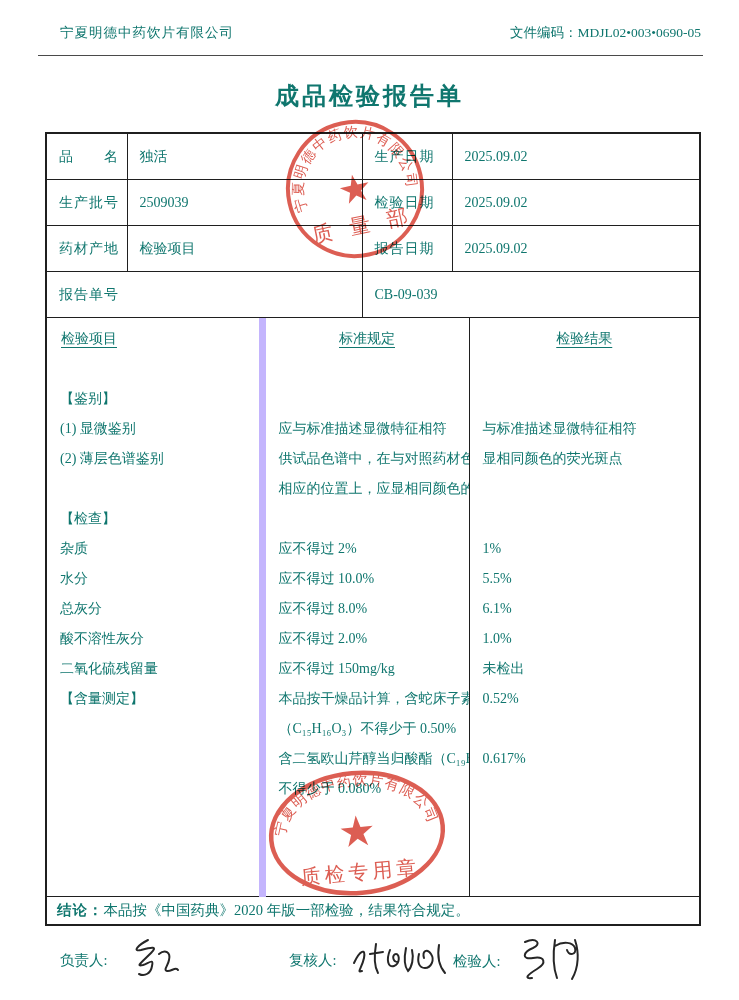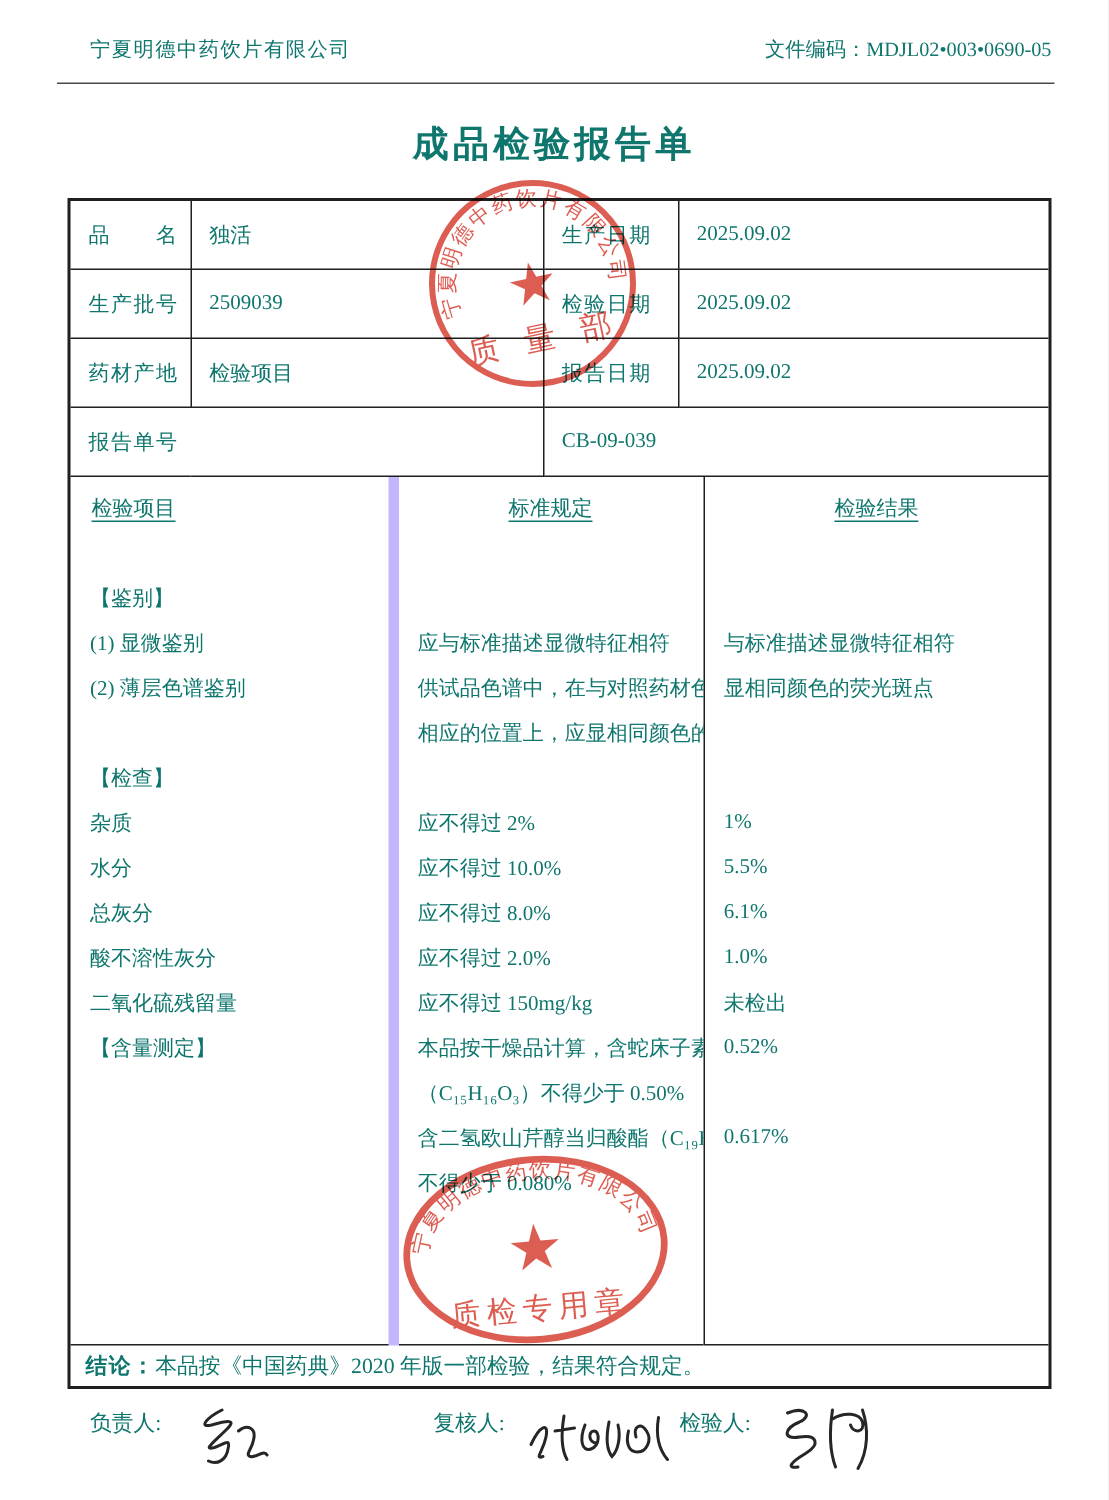--- a/index.html
+++ b/index.html
@@ -51,21 +51,21 @@
   .main .conclusion-row td{
     border-top:1px solid #1f1f1f;height:27px;padding-left:10px;font-size:14.5px;white-space:nowrap;
   }
   .main .conclusion-row b{font-weight:bold;letter-spacing:1px;}
   
   .stamp{position:absolute;mix-blend-mode:multiply;opacity:.88;pointer-events:none;}
   .stamp-top{left:278px;top:112px;}
   .stamp-bottom{left:262px;top:762px;}
   
   .signatures{position:absolute;left:45px;top:925px;width:652px;height:70px;}
-  .sig-group{position:absolute;display:flex;align-items:flex-start;}
+  .sig-group{position:absolute;display:flex;align-items:center;}
   .sig-label{font-size:14.5px;white-space:nowrap;}
   .sig-svg{margin-left:10px;margin-top:-6px;}
   .g1{left:15px;top:14px;}
   .g2{left:244px;top:14px;}
   .g3{left:408px;top:14px;}
 </style>
 </head>
 <body>
 
 <div class="page">

